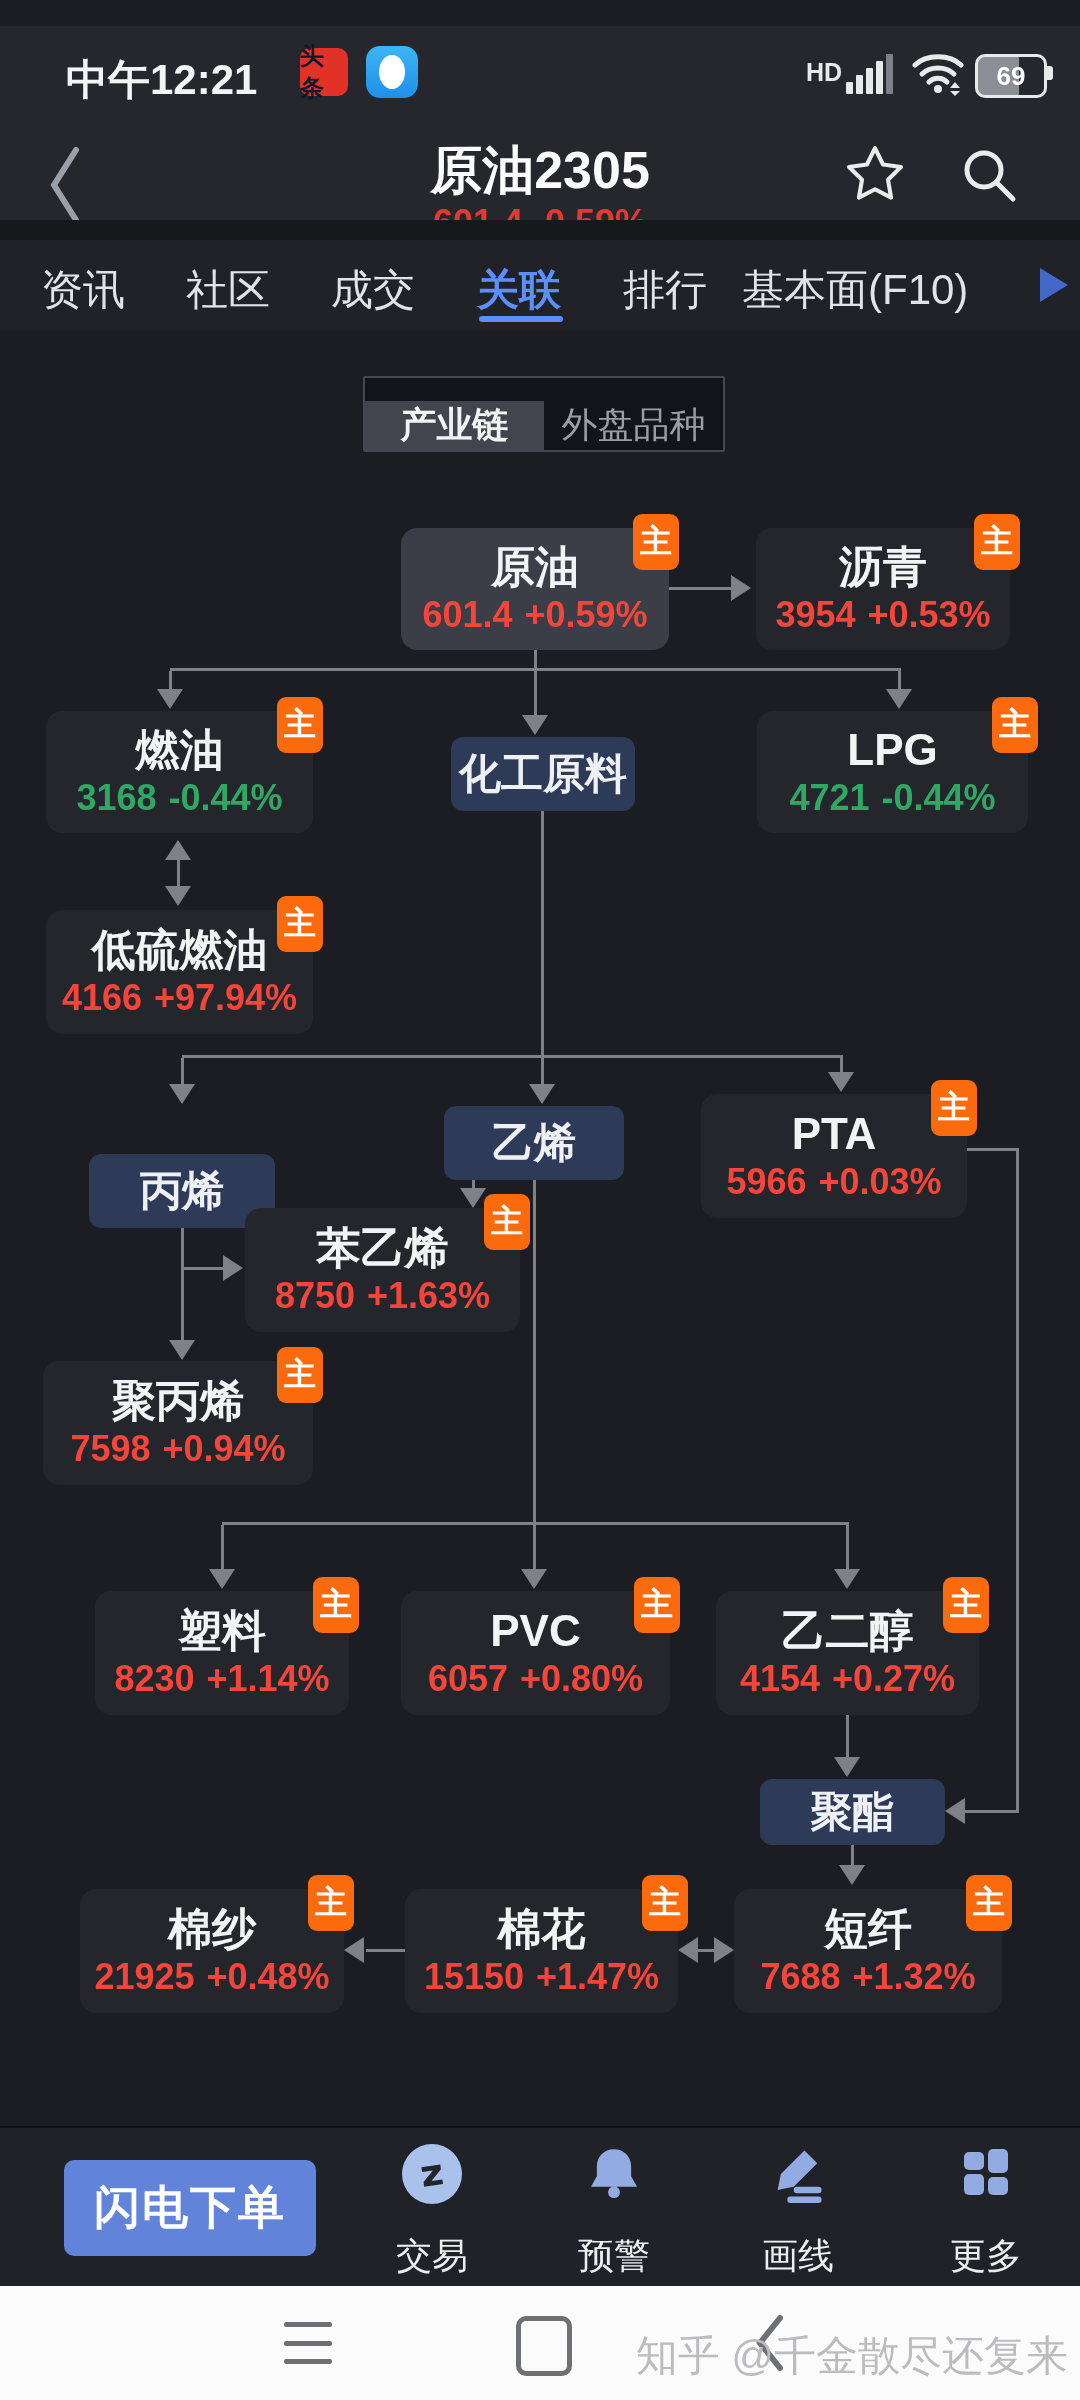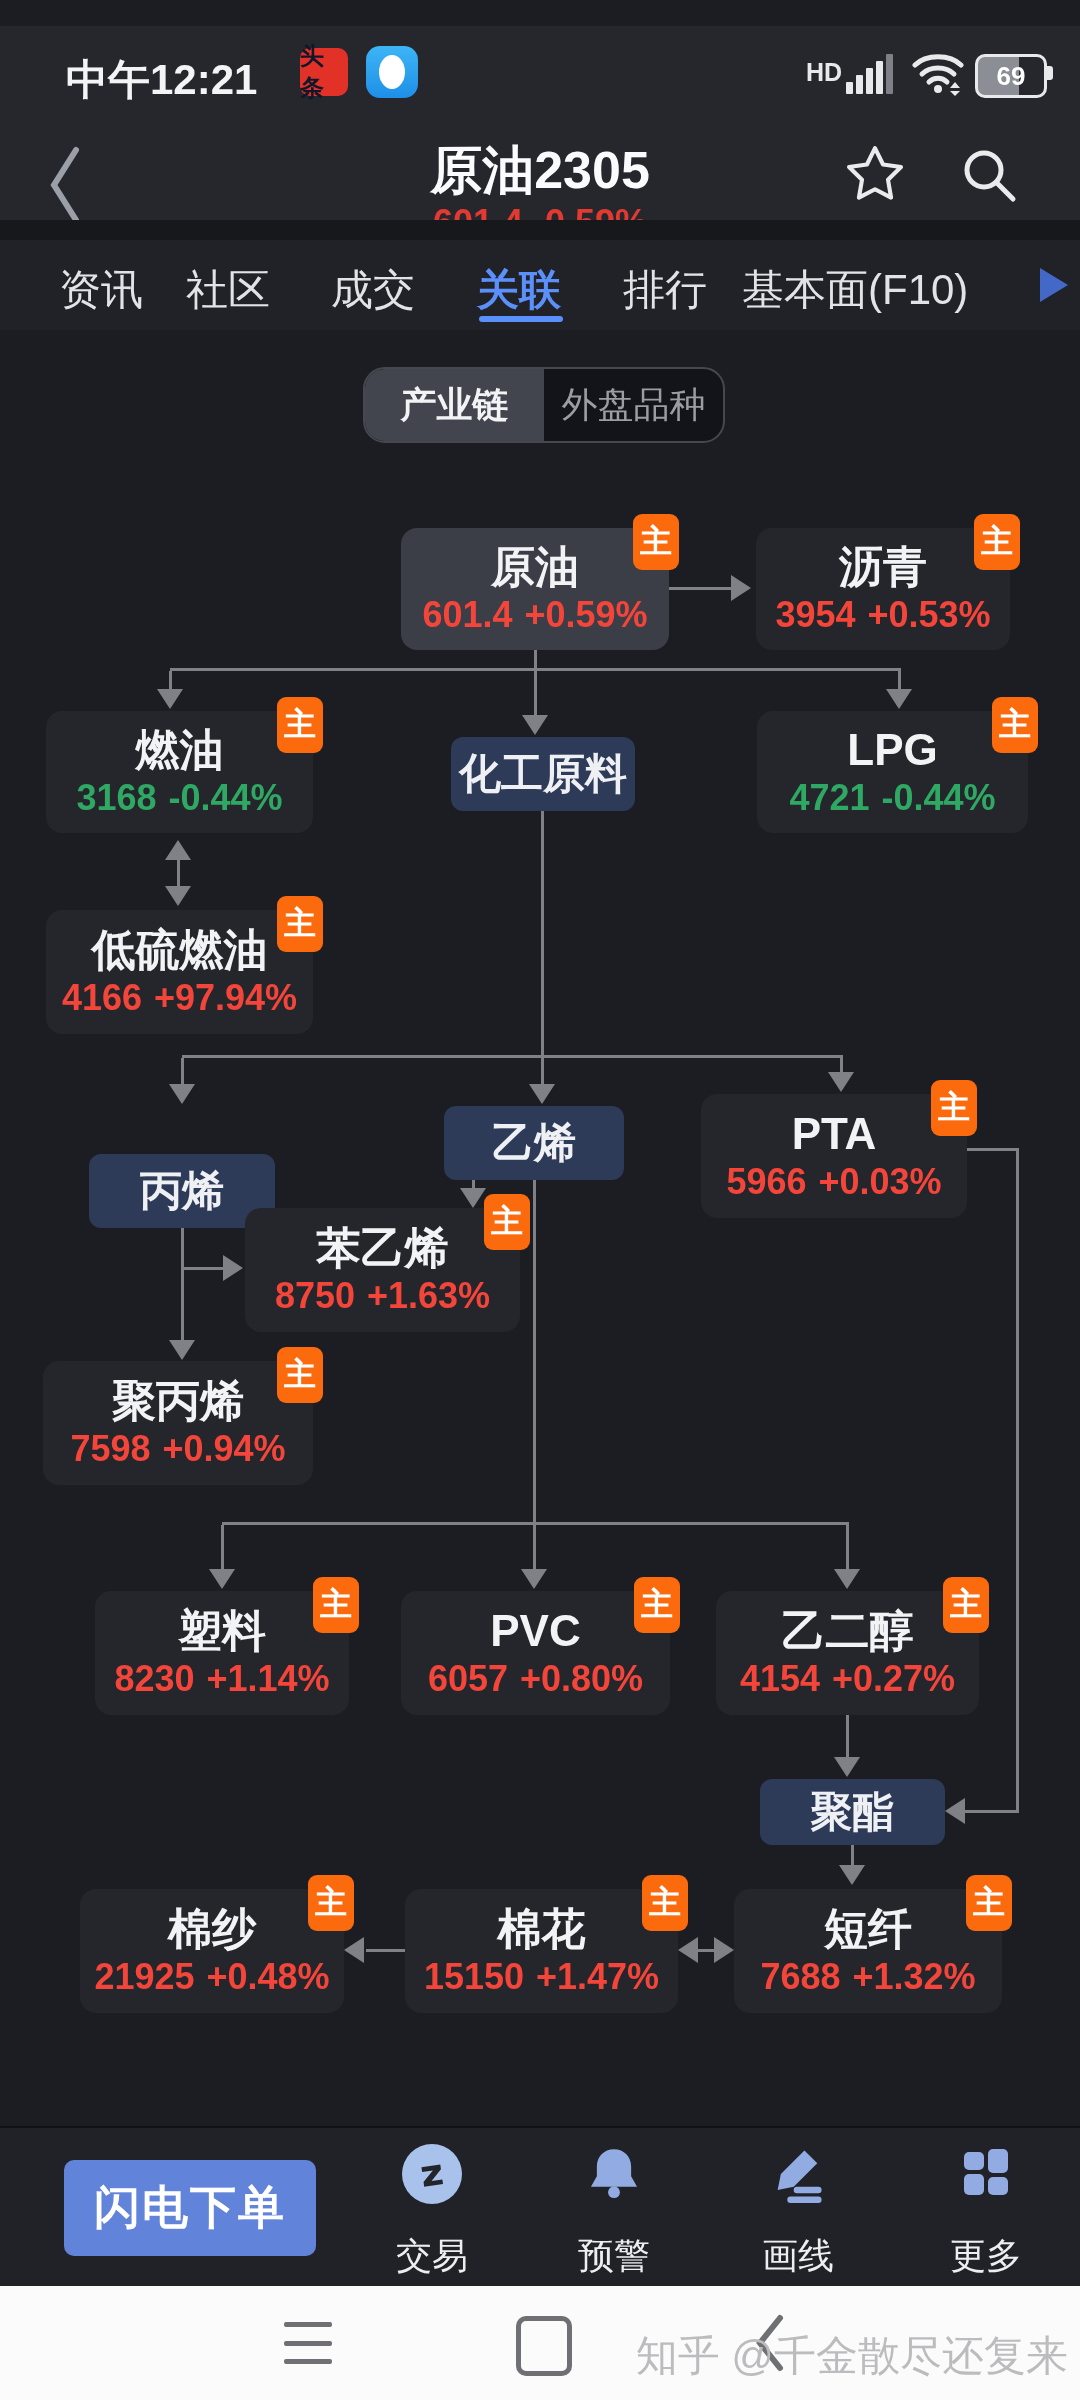--- a/index.html
+++ b/index.html
@@ -34,22 +34,22 @@
   .searchicon{position:absolute;left:958px;top:118px;}
   .divider{position:absolute;left:0;top:220px;width:1080px;height:20px;background:#17181c;}
   
   .tabbar{position:absolute;left:0;top:240px;width:1080px;height:90px;background:#202228;}
   .tab{position:absolute;top:22px;font-size:42px;color:#e2e3e6;font-weight:500;}
   .tab.active{color:#5b8ff9;font-weight:700;}
   .tabline{position:absolute;left:479px;top:76px;width:84px;height:6px;border-radius:3px;background:#5b8ff9;}
   .tabmore{position:absolute;left:1040px;top:28px;width:0;height:0;
            border-top:17px solid transparent;border-bottom:17px solid transparent;border-left:28px solid #4468c8;}
   
-  .seg{position:absolute;left:363px;top:367px;width:358px;height:72px;border:2px solid #45484f;
-       border-radius:22px;display:flex;overflow:hidden;background:#131419;}
+  .seg{position:absolute;left:363px;top:376px;width:358px;height:72px;border:2px solid #45484f;
+       border-radius:2px;display:flex;overflow:hidden;background:#131419;align-items:flex-end;}
   .seg .s1{flex:1;background:#42454d;color:#f2f3f5;display:flex;align-items:center;justify-content:center;
            font-size:36px;font-weight:600;}
   .seg .s2{flex:1;color:#9b9da3;display:flex;align-items:center;justify-content:center;font-size:36px;}
   
   .node{position:absolute;background:#24262c;border-radius:16px;display:flex;flex-direction:column;
         align-items:center;justify-content:center;gap:8px;}
   .node.hl{background:#3b3e46;}
   .node .nm{color:#f2f3f5;font-size:44px;font-weight:600;line-height:1;}
   .node .pr{font-size:36px;font-weight:700;line-height:1;display:flex;gap:12px;}
   .up{color:#f4453a;} .down{color:#2fa864;}
@@ -138,21 +138,21 @@
     <div class="searchicon">
       <svg width="64" height="64" viewBox="0 0 64 64">
           <circle cx="26" cy="26" r="17" fill="none" stroke="#eaebed" stroke-width="5"></circle>
       <line x1="39" y1="39" x2="55" y2="55" stroke="#eaebed" stroke-width="5" stroke-linecap="round"></line>
         </svg>
     </div>
   </div>
   <div class="divider"></div>
 
   <div class="tabbar">
-    <span class="tab" style="left:59px">资讯</span>
+    <span class="tab" style="left:41px">资讯</span>
     <span class="tab" style="left:186px">社区</span>
     <span class="tab" style="left:331px">成交</span>
     <span class="tab active" style="left:477px">关联</span>
     <span class="tab" style="left:623px">排行</span>
     <span class="tab" style="left:742px">基本面(F10)</span>
     <i class="tabline"></i>
     <i class="tabmore"></i>
   </div>
 
   <div class="seg">

